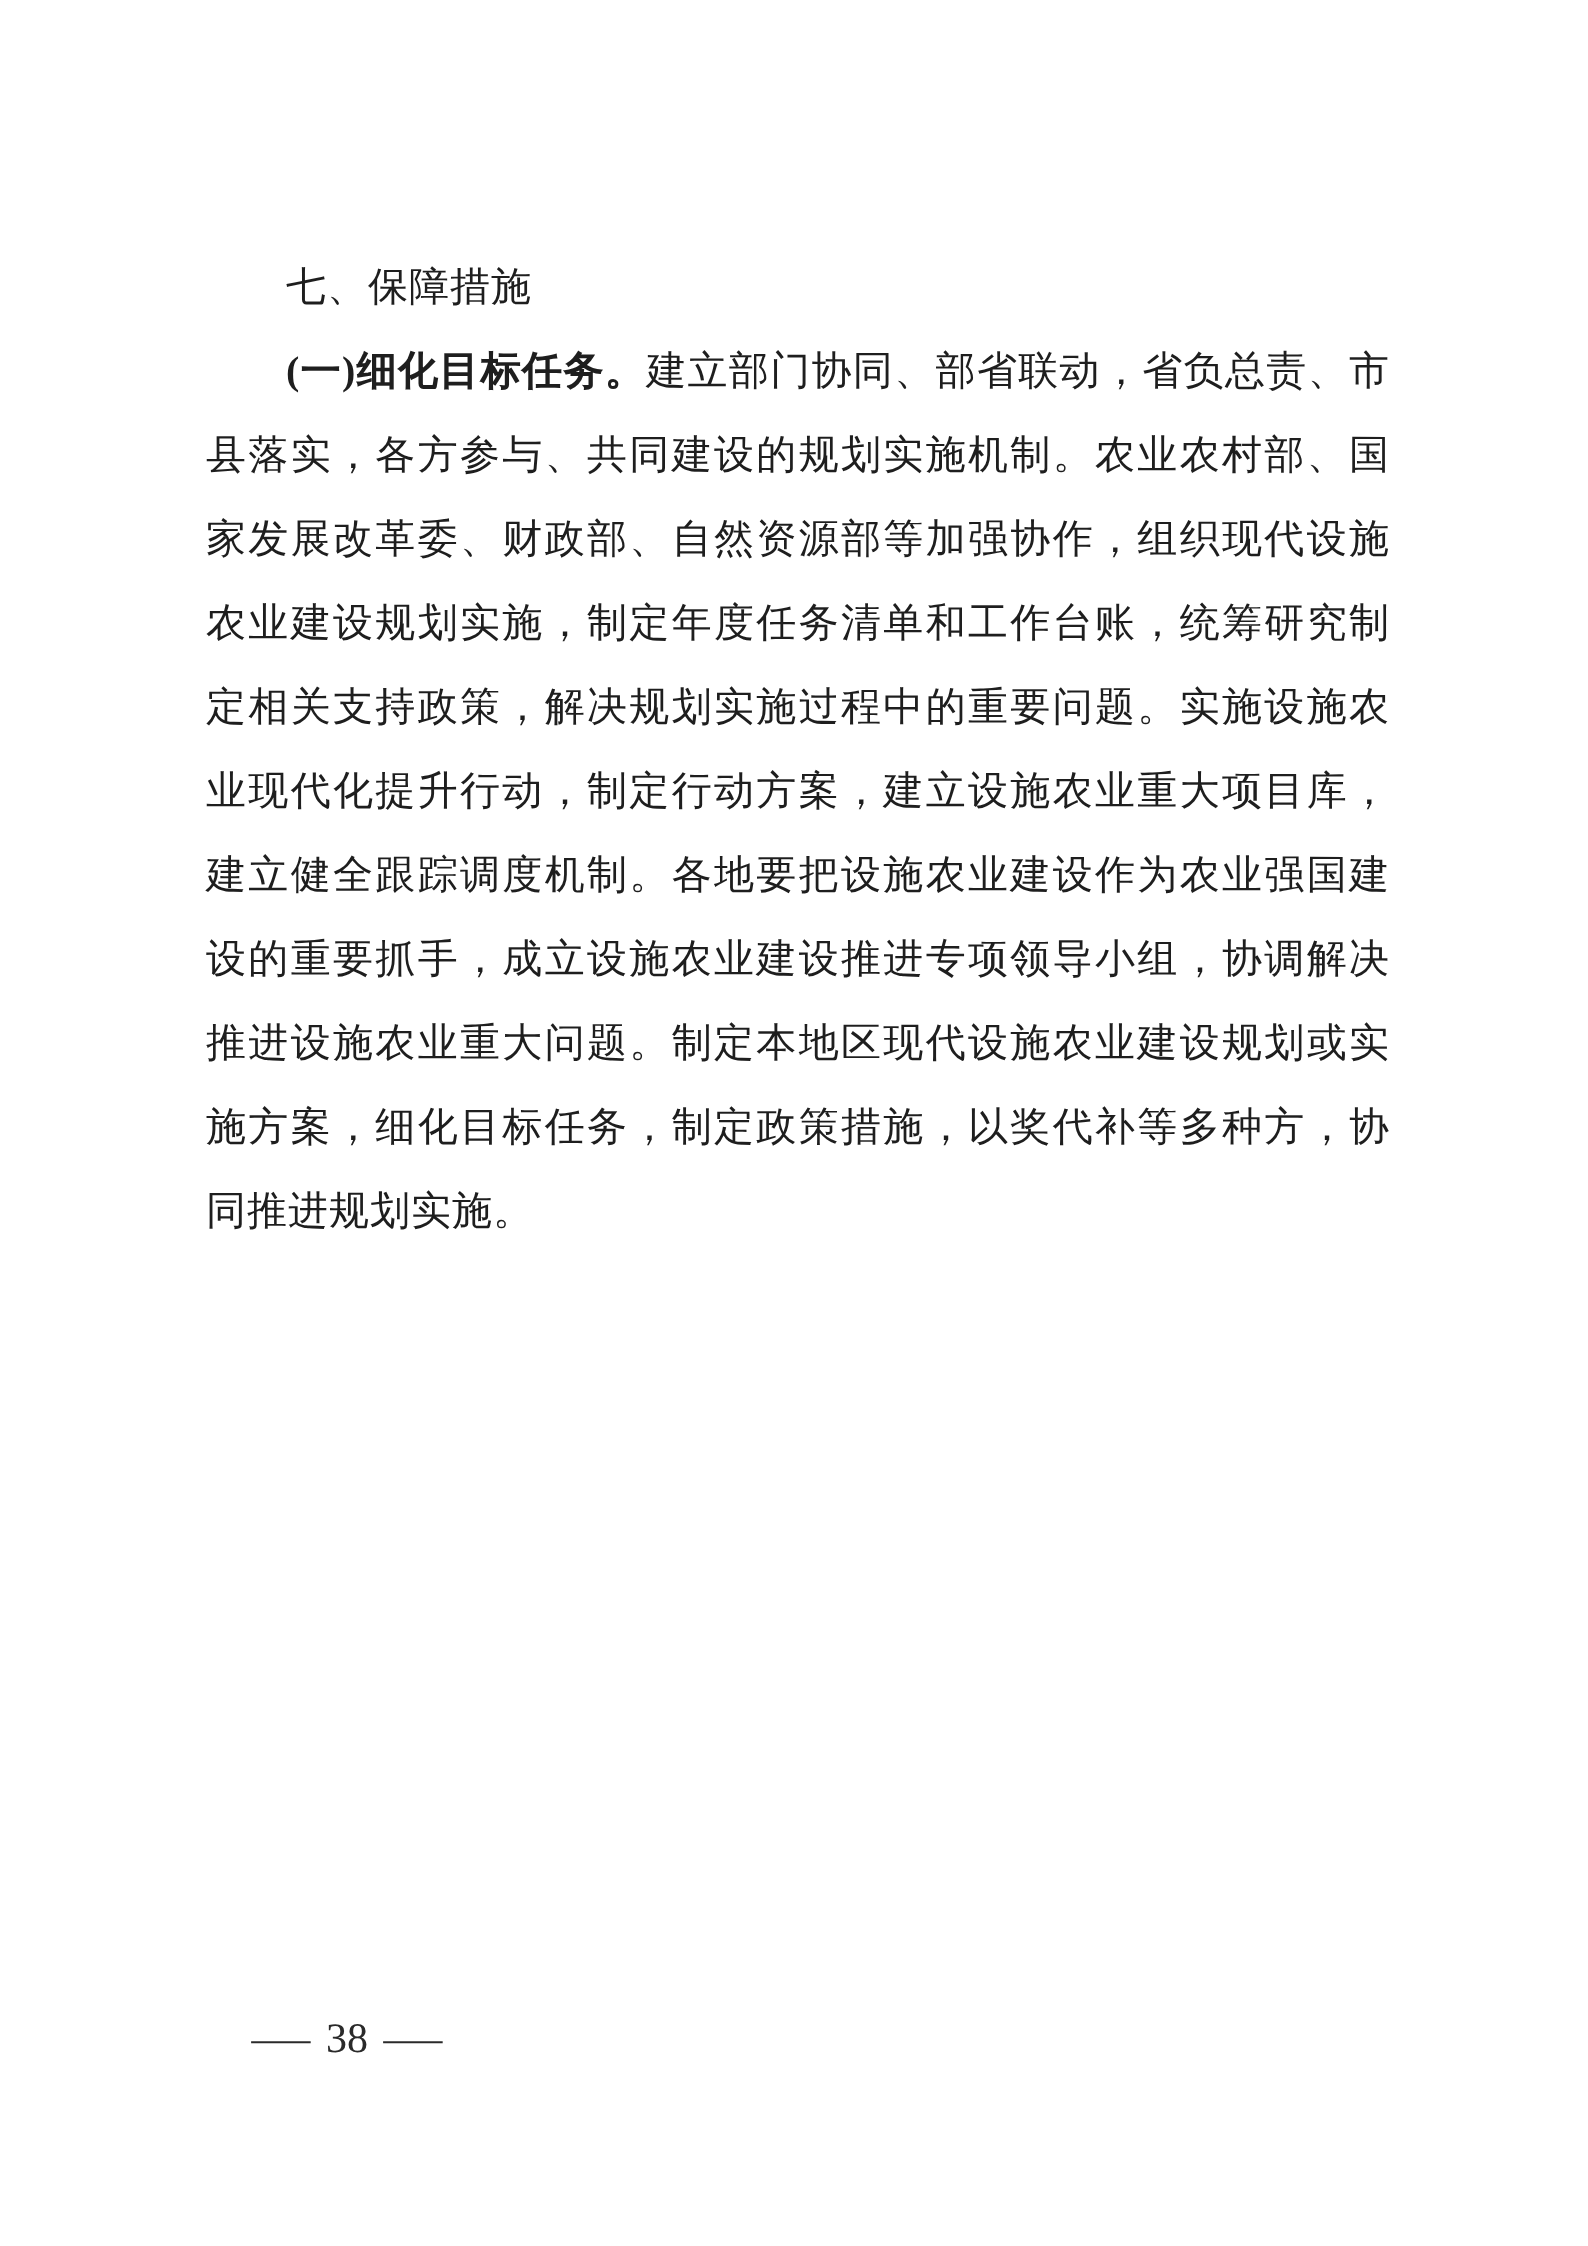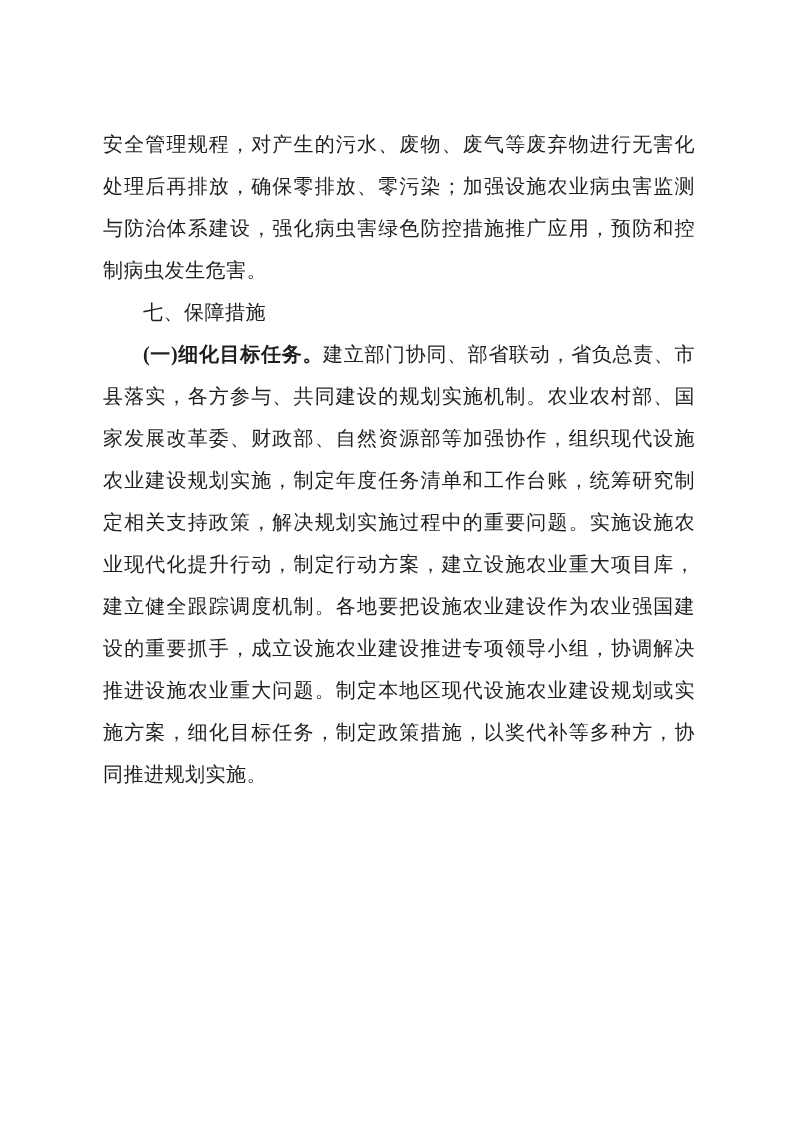--- a/index.html
+++ b/index.html
@@ -61,22 +61,22 @@
     margin: 0 12px;
     transform: scaleX(1.4);
   }
 </style>
 </head>
 <body>
 
 <div class="page">
   <div class="content">
 
-    <p class="body-par no-indent">安全管理规程，对产生的污水、废物、废气等废弃物进行无害化处理后再排放，确保零排放、零污染；加强设施农业病虫害监测与防治体系建设，强化病虫害绿色防控措施推广应用，预防和控制病虫发生危害。</p>
 
     <h2 class="section-heading">七、保障措施</h2>
 
     <p class="body-par"><span class="lead">(一)细化目标任务。</span><span>建立部门协同、部省联动，省负总责、市县落实，各方参与、共同建设的规划实施机制。农业农村部、国家发展改革委、财政部、自然资源部等加强协作，组织现代设施农业建设规划实施，制定年度任务清单和工作台账，统筹研究制定相关支持政策，解决规划实施过程中的重要问题。实施设施农业现代化提升行动，制定行动方案，建立设施农业重大项目库，建立健全跟踪调度机制。各地要把设施农业建设作为农业强国建设的重要抓手，成立设施农业建设推进专项领导小组，协调解决推进设施农业重大问题。制定本地区现代设施农业建设规划或实施方案，细化目标任务，制定政策措施，以奖代补等多种方，协同推进规划实施。</span></p>
 
 
   </div>
 
+  <div class="page-footer"><span class="dash">—</span><span>38</span><span class="dash">—</span></div>
 </div>
 
 </body></html>

